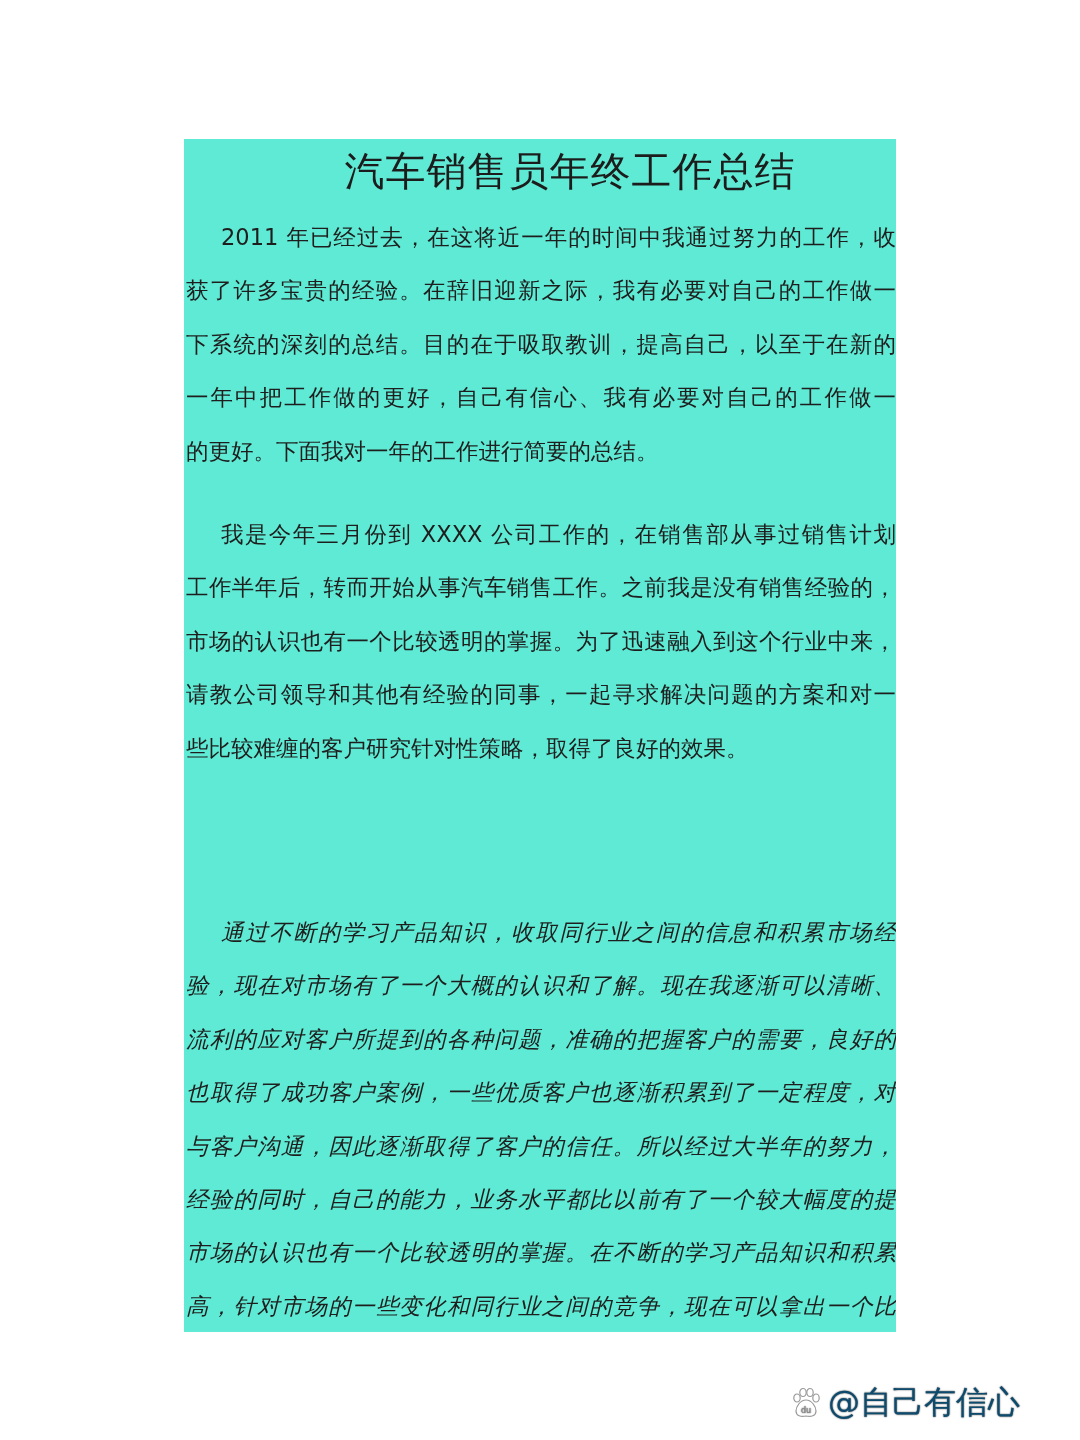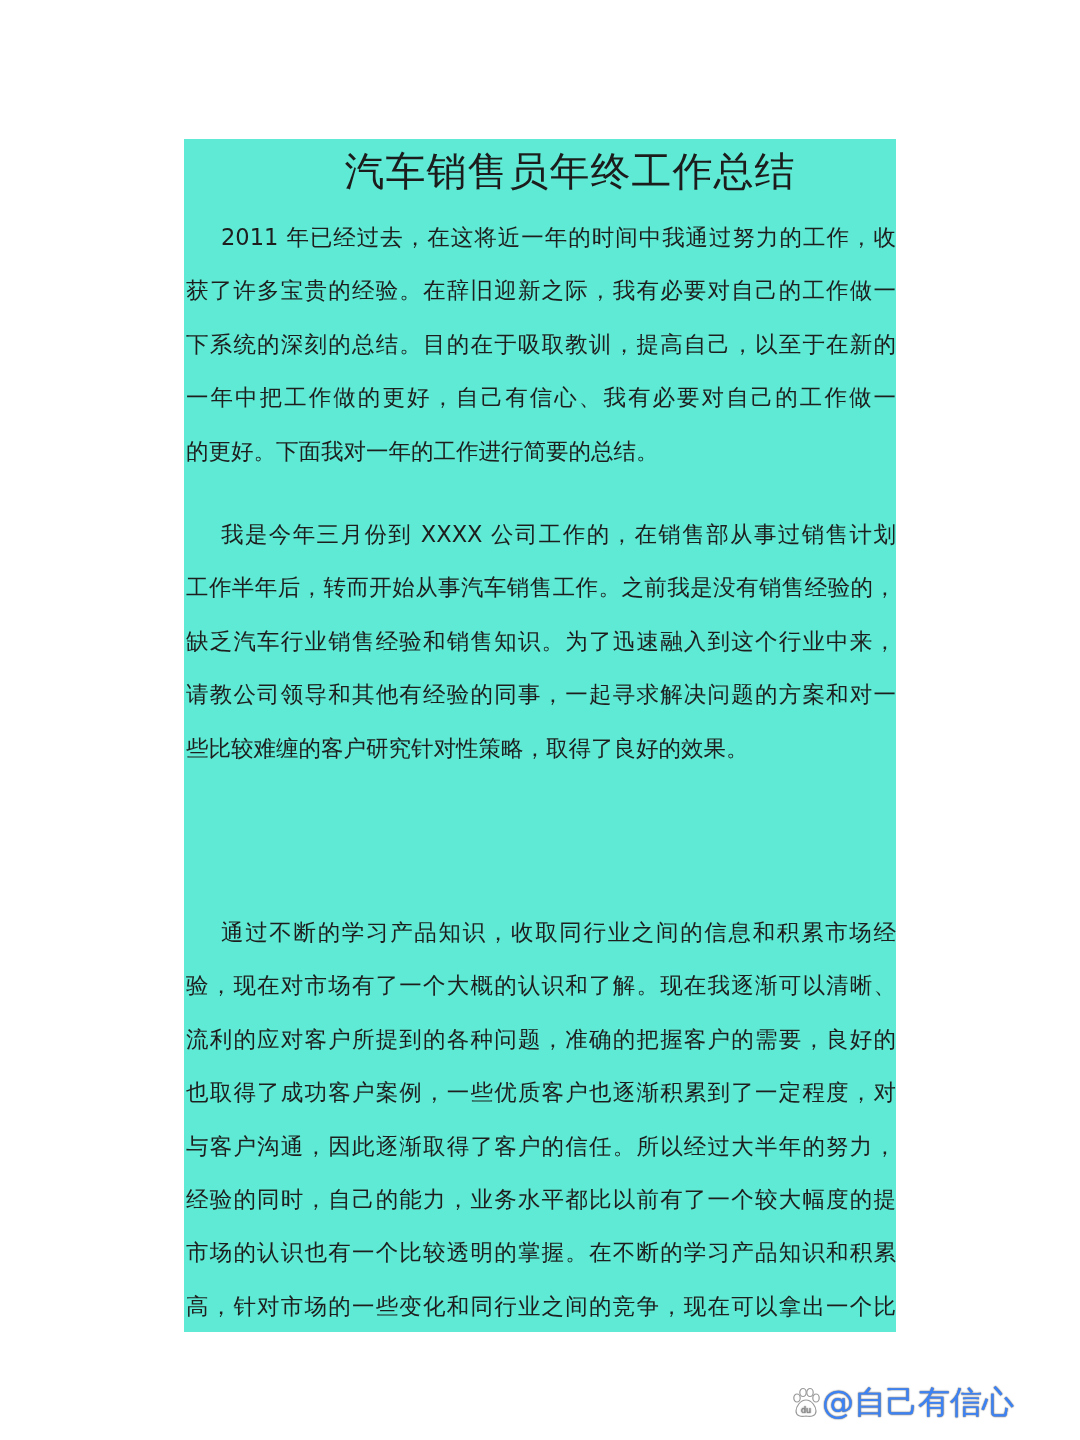--- a/index.html
+++ b/index.html
@@ -59,29 +59,30 @@
       height: 53.4px;
     }
     .line.last {
       text-align-last: left;
     }
     .line.indent {
       padding-left: 35px;
     }
     #p1 { top: 72px; }
     #p2 { top: 369px; }
-    #p3 { top: 767px; }
+    #p3 { top: 767px; font-style: italic; }
     .watermark {
       position: absolute;
       left: 790px;
       top: 1383px;
       height: 40px;
       display: flex;
       align-items: center;
-      color: #3b82f6;
+      gap: 6px;
+      color: #0c4a6e;
       font-size: 32px;
       text-shadow: 0 0 1px #8a8a8a, 0 0 1px #8a8a8a, 0 0 2px #9a9a9a;
     }
     .paw {
       width: 32px;
       height: 32px;
       position: relative;
     }
     .paw svg { display: block; }
   </style>
@@ -95,21 +96,21 @@
     <span class="line indent">2011 年已经过去，在这将近一年的时间中我通过努力的工作，收</span>
     <span class="line">获了许多宝贵的经验。在辞旧迎新之际，我有必要对自己的工作做一</span>
     <span class="line">下系统的深刻的总结。目的在于吸取教训，提高自己，以至于在新的</span>
     <span class="line">一年中把工作做的更好，自己有信心、我有必要对自己的工作做一</span>
     <span class="line last">的更好。下面我对一年的工作进行简要的总结。</span>
   </div>
 
   <div class="para" id="p2">
     <span class="line indent">我是今年三月份到 XXXX 公司工作的，在销售部从事过销售计划</span>
     <span class="line">工作半年后，转而开始从事汽车销售工作。之前我是没有销售经验的，</span>
-    <span class="line">缺乏汽车行业销售经验和销售知识。为了迅速融入到这个行业中来，</span>
+    <span class="line">市场的认识也有一个比较透明的掌握。为了迅速融入到这个行业中来，</span>
     <span class="line">请教公司领导和其他有经验的同事，一起寻求解决问题的方案和对一</span>
     <span class="line last">些比较难缠的客户研究针对性策略，取得了良好的效果。</span>
   </div>
 
   <div class="para" id="p3">
     <span class="line indent">通过不断的学习产品知识，收取同行业之间的信息和积累市场经</span>
     <span class="line">验，现在对市场有了一个大概的认识和了解。现在我逐渐可以清晰、</span>
     <span class="line">流利的应对客户所提到的各种问题，准确的把握客户的需要，良好的</span>
     <span class="line">也取得了成功客户案例，一些优质客户也逐渐积累到了一定程度，对</span>
     <span class="line">与客户沟通，因此逐渐取得了客户的信任。所以经过大半年的努力，</span>

